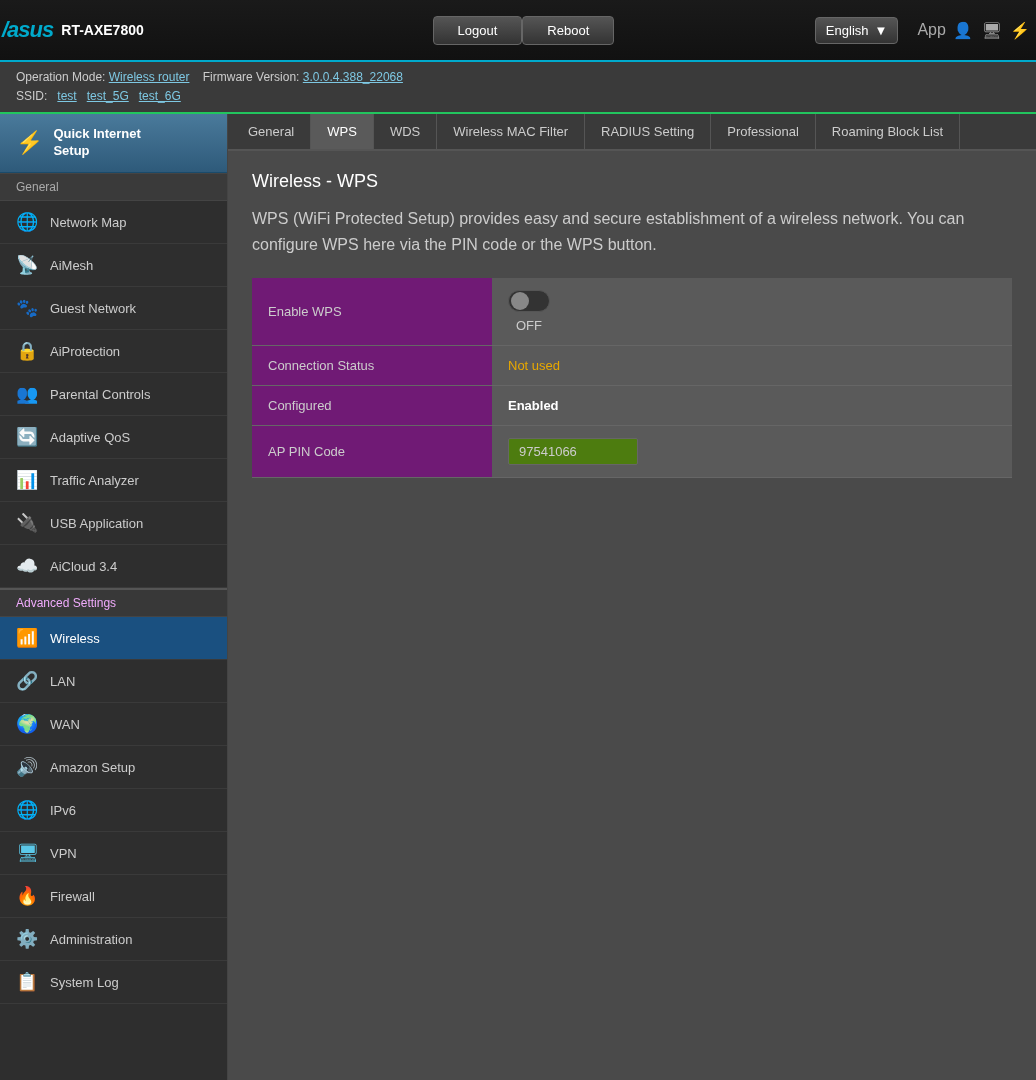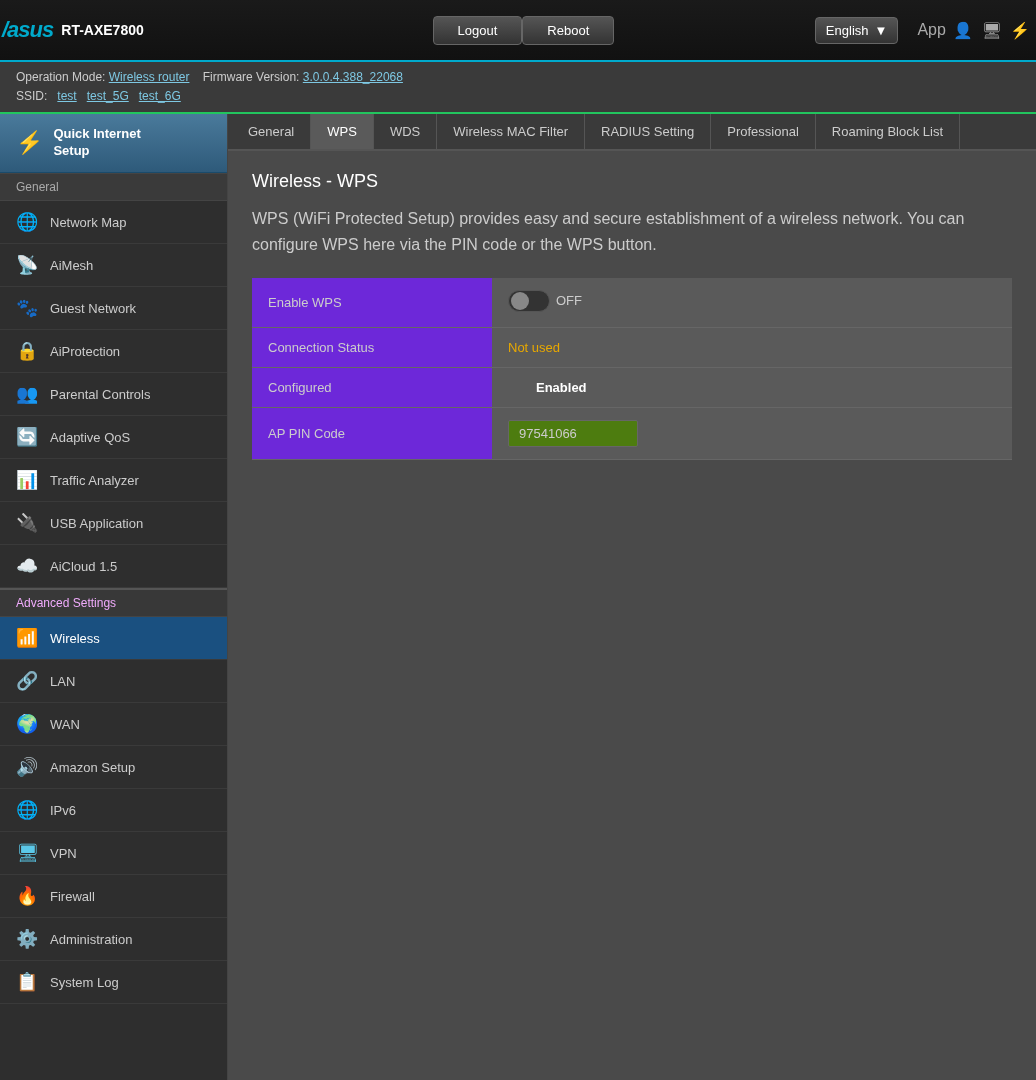--- a/index.html
+++ b/index.html
@@ -203,32 +203,33 @@
     .settings-table tr {
       border-bottom: 1px solid #666;
     }
     .settings-table td {
       padding: 12px 16px;
       vertical-align: middle;
     }
     .settings-table td:first-child {
       width: 240px;
       color: #ccc;
-      background: #6d28d9;
+      background: #701a75;
       font-size: 13px;
     }
     .settings-table td:last-child {
       background: #5a5a5a;
     }
 
     
     .toggle-switch {
       display: inline-flex;
       align-items: center;
       gap: 6px;
+      flex-direction: column;
     }
     .toggle-track {
       width: 42px;
       height: 22px;
       background: #333;
       border-radius: 11px;
       position: relative;
       cursor: pointer;
       border: 1px solid #555;
     }
@@ -253,21 +254,21 @@
       color: #fff;
       border: 1px solid #777;
       padding: 4px 8px;
       font-size: 13px;
       border-radius: 3px;
       cursor: pointer;
     }
 
     
     .status-not-used { color: #e8a800; font-size: 13px; }
-    .status-enabled { color: #fff; font-weight: bold; font-size: 13px; margin-left: 28px; }
+    .status-enabled { color: #fff; font-weight: bold; font-size: 13px; }
 
     
     .pin-input {
       background: #4d7c0f;
       border: 1px solid #666;
       color: #ccc;
       padding: 5px 10px;
       font-size: 13px;
       width: 130px;
       border-radius: 2px;
@@ -358,21 +359,21 @@
     <div class="sidebar-item">
       <span class="sidebar-item-icon">📊</span>
       <span class="sidebar-item-label">Traffic Analyzer</span>
     </div>
     <div class="sidebar-item">
       <span class="sidebar-item-icon">🔌</span>
       <span class="sidebar-item-label">USB Application</span>
     </div>
     <div class="sidebar-item">
       <span class="sidebar-item-icon">☁️</span>
-      <span class="sidebar-item-label">AiCloud 1.5</span>
+      <span class="sidebar-item-label">AiCloud 3.4</span>
     </div>
 
     <div class="sidebar-advanced-label">Advanced Settings</div>
 
     <div class="sidebar-item active">
       <span class="sidebar-item-icon">📶</span>
       <span class="sidebar-item-label">Wireless</span>
     </div>
     <div class="sidebar-item">
       <span class="sidebar-item-icon">🔗</span>

